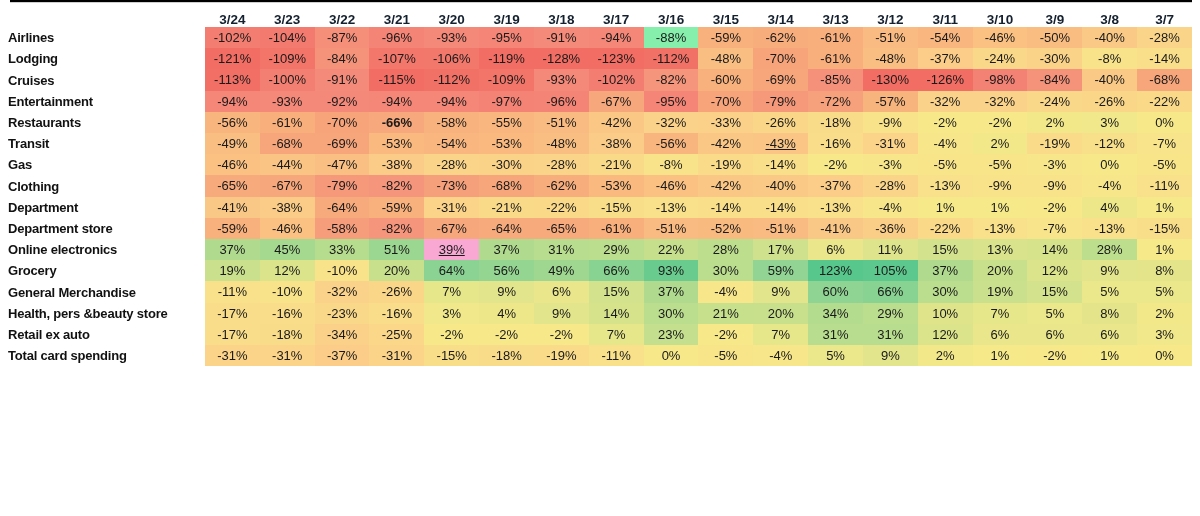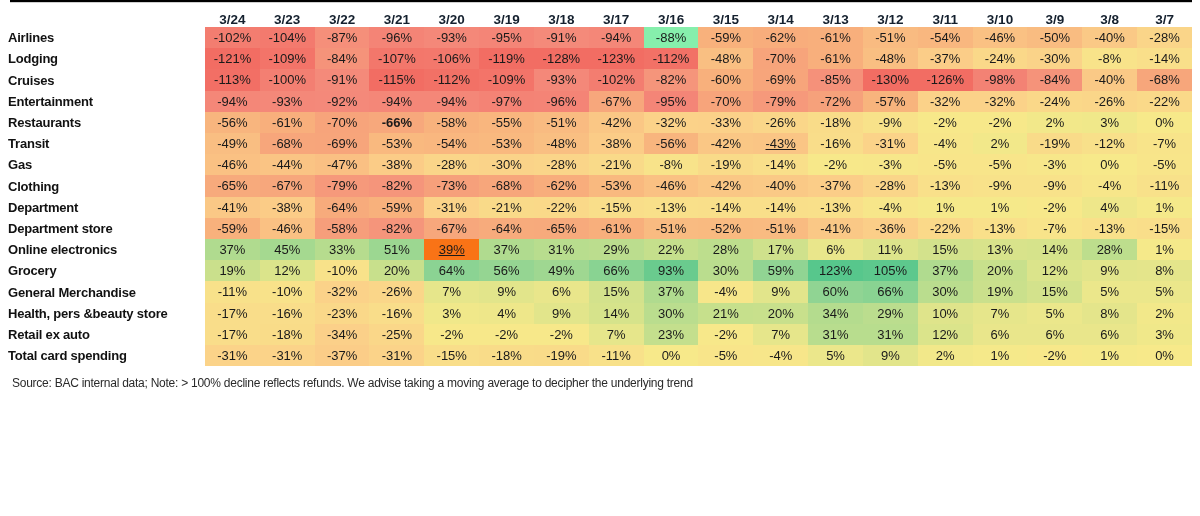--- a/index.html
+++ b/index.html
@@ -367,21 +367,21 @@
           <td class="cell" style="background: rgb(248, 228, 138);">-7%</td>
           <td class="cell" style="background: rgb(249, 224, 138);">-13%</td>
           <td class="cell" style="background: rgb(249, 222, 138);">-15%</td>
         </tr>
         <tr>
           <td class="rowlabel">Online electronics</td>
           <td class="cell" style="background: rgb(176, 219, 143);">37%</td>
           <td class="cell" style="background: rgb(165, 217, 144);">45%</td>
           <td class="cell" style="background: rgb(182, 220, 142);">33%</td>
           <td class="cell" style="background: rgb(156, 215, 145);">51%</td>
-          <td class="cell" style="background: #f97316; text-decoration: underline;">39%</td>
+          <td class="cell" style="background: #f9a8d4; text-decoration: underline;">39%</td>
           <td class="cell" style="background: rgb(176, 219, 143);">37%</td>
           <td class="cell" style="background: rgb(184, 221, 142);">31%</td>
           <td class="cell" style="background: rgb(187, 221, 142);">29%</td>
           <td class="cell" style="background: rgb(197, 223, 140);">22%</td>
           <td class="cell" style="background: rgb(189, 222, 141);">28%</td>
           <td class="cell" style="background: rgb(207, 225, 140);">17%</td>
           <td class="cell" style="background: rgb(233, 230, 139);">6%</td>
           <td class="cell" style="background: rgb(221, 228, 139);">11%</td>
           <td class="cell" style="background: rgb(211, 226, 140);">15%</td>
           <td class="cell" style="background: rgb(216, 227, 139);">13%</td>
@@ -490,15 +490,14 @@
           <td class="cell" style="background: rgb(226, 229, 139);">9%</td>
           <td class="cell" style="background: rgb(242, 232, 138);">2%</td>
           <td class="cell" style="background: rgb(245, 233, 138);">1%</td>
           <td class="cell" style="background: rgb(247, 232, 138);">-2%</td>
           <td class="cell" style="background: rgb(245, 233, 138);">1%</td>
           <td class="cell" style="background: rgb(247, 233, 138);">0%</td>
         </tr>
       </tbody>
   </table>
 
-  <div class="footnote">Source: BAC internal data; Note: &gt; 100% decline reflects refunds. We advise taking a moving average to decipher the underlying trend</div>
 
 </div>
 
 </body></html>

